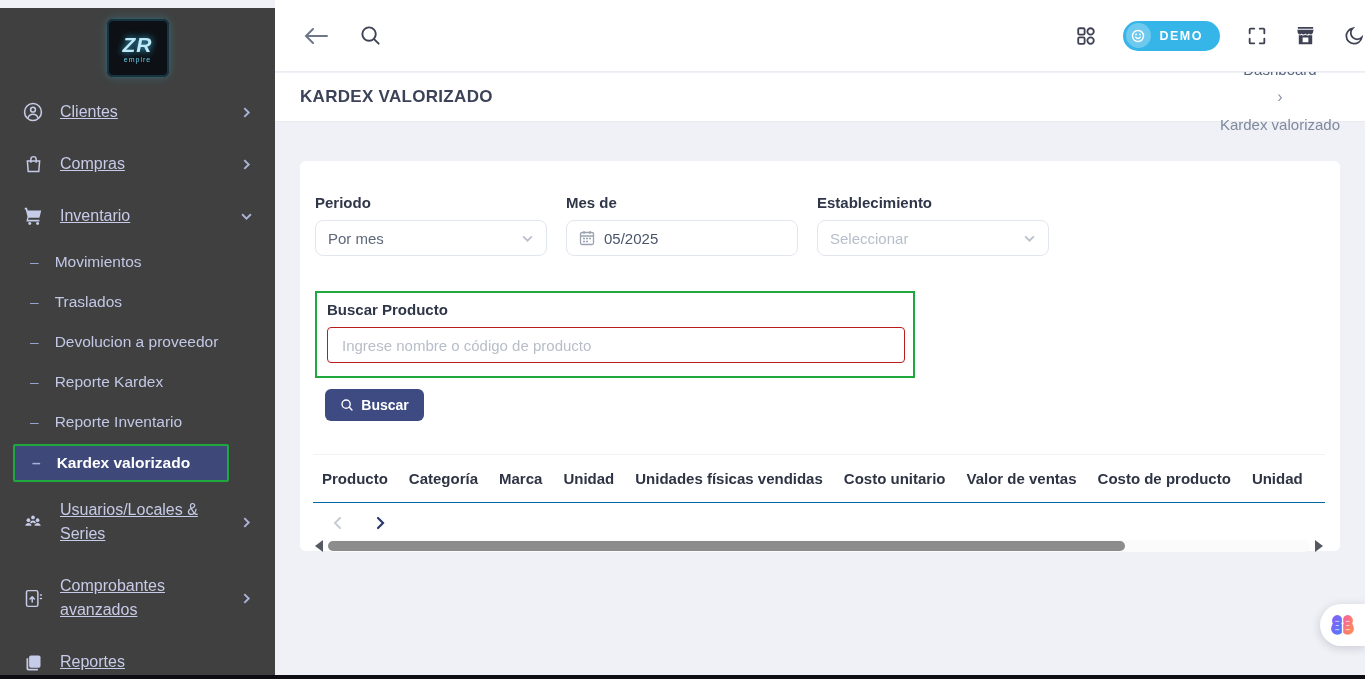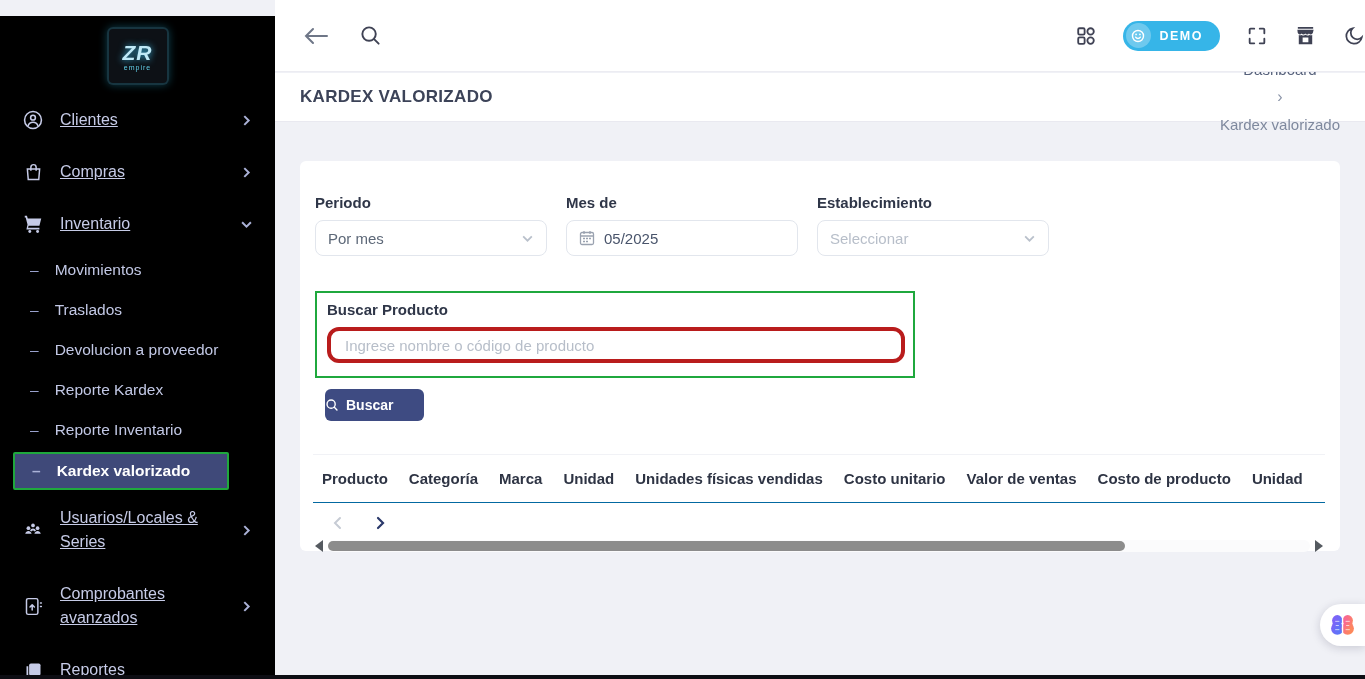--- a/index.html
+++ b/index.html
@@ -1,20 +1,20 @@
 <!DOCTYPE html>
 <html><head>
 <meta charset="utf-8">
 <style>
   * { margin:0; padding:0; box-sizing:border-box; }
   html,body { width:1365px; height:679px; overflow:hidden; }
   body { font-family:"Liberation Sans", sans-serif; background:#f0f1f6; position:relative; }
 
   
-  .sidebar { position:absolute; left:0; top:16px; bottom:0; width:275px; background:#000000; overflow:hidden; z-index:5; }
+  .sidebar { position:absolute; left:0; top:8px; bottom:0; width:275px; background:#404040; overflow:hidden; z-index:5; }
   .logo-wrap { height:74px; display:flex; align-items:center; justify-content:center; padding-top:6px; }
   .logo-box { width:62px; height:58px; background:#0d1116; border-radius:6px; display:flex; flex-direction:column; align-items:center; justify-content:center;
               box-shadow: inset 0 0 0 2px #173540, 0 0 9px rgba(45,210,255,.3); }
   .logo-zr { font-size:21px; font-weight:bold; font-style:italic; color:#bfe9f7; letter-spacing:1px; text-shadow:0 0 7px rgba(64,205,255,.9); }
   .logo-sub { font-size:7px; color:#62cfe8; letter-spacing:1px; margin-top:-1px; }
   .nav { padding-top:4px; }
   .nav-item { display:flex; align-items:center; gap:16px; padding:14px 22px; color:#c6cbe7; font-size:16px; line-height:1.5; cursor:pointer;text-decoration:underline; }
   .nav-item .ic { width:22px; height:22px; flex:0 0 22px; display:flex; align-items:center; justify-content:center; }
   .nav-item .chev { margin-left:auto; flex:0 0 12px; display:flex; }
   .nav-item .lbl { flex:1; }
@@ -51,24 +51,24 @@
   .card { margin:38px 25px 0 25px; height:390px; background:#ffffff; border-radius:6px; padding:33px 15px 0 13px; position:relative; }
   .filter-row { display:flex; gap:19px; margin-left:2px; }
   .fgroup { width:232px; }
   .flabel { display:block; font-size:15px; font-weight:bold; color:#2f3648; margin-bottom:9px; }
   .control { height:36px; border:1px solid #e2e6ed; border-radius:8px; background:#fff; display:flex; align-items:center; padding:0 12px; font-size:15px; cursor:pointer; }
   .control .val { color:#5d6878; }
   .control .ph { color:#b7bec9; }
   .control .dd { margin-left:auto; display:flex; }
   .date-input { border:none; outline:none; font-size:15px; color:#49546b; width:150px; margin-left:9px; font-family:"Liberation Sans",sans-serif; }
   .green-box { width:600px; margin-top:35px; margin-left:2px; border:2px solid #1fa83d; padding:8px 10px 13px 10px; }
-  .search-input { width:578px; height:36px; border:4px solid #b91c1c; border-radius:12px; padding:0 14px; font-size:15px; color:#49546b; outline:none; font-family:"Liberation Sans",sans-serif; }
+  .search-input { width:578px; height:36px; border:1px solid #b91c1c; border-radius:4px; padding:0 14px; font-size:15px; color:#49546b; outline:none; font-family:"Liberation Sans",sans-serif; }
   .search-input::placeholder { color:#b7bec9; }
   .buscar-btn { margin-top:11px; margin-left:12px; width:99px; height:32px; background:#3e4b82; color:#fff; border:none; border-radius:6px;
-                font-size:14px; font-weight:bold; display:inline-flex; align-items:center; gap:7px; cursor:pointer; font-family:"Liberation Sans",sans-serif; }
+                font-size:14px; font-weight:bold; display:inline-flex; align-items:center; justify-content:center; gap:7px; cursor:pointer; font-family:"Liberation Sans",sans-serif; }
   .table-wrap { margin-top:33px; border-top:1px solid #f1f2f6; border-bottom:1px solid #0369a1; overflow:hidden; }
   .thead-row { display:flex; gap:21px; padding:15px 2px 15px 9px; white-space:nowrap; }
   .th { font-size:15px; font-weight:bold; color:#2e3444; }
   .pager { display:flex; align-items:center; gap:30px; padding:13px 0 0 18px; }
   .pg-btn { background:none; border:none; cursor:pointer; display:flex; padding:0; }
   .hscroll { margin-top:9px; height:13px; display:flex; align-items:center; gap:5px; padding:0 2px; }
   .hs-track { flex:1; height:12px; background:#fbfbfc; border-radius:6px; position:relative; }
   .hs-thumb { position:absolute; left:0; top:1px; width:797px; height:10px; background:#8c8c8c; border-radius:5px; cursor:pointer; }
   .tri { width:0; height:0; cursor:pointer; }
   .tri-left { border-top:6px solid transparent; border-bottom:6px solid transparent; border-right:8px solid #555a60; }

